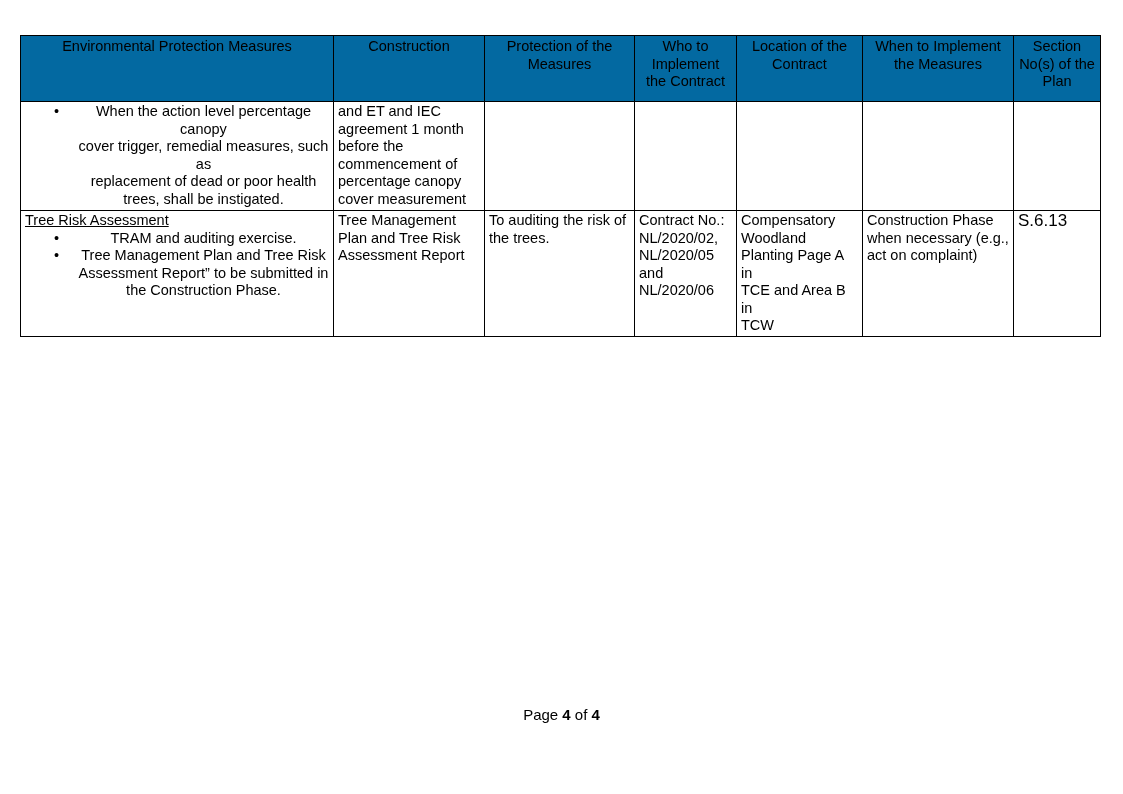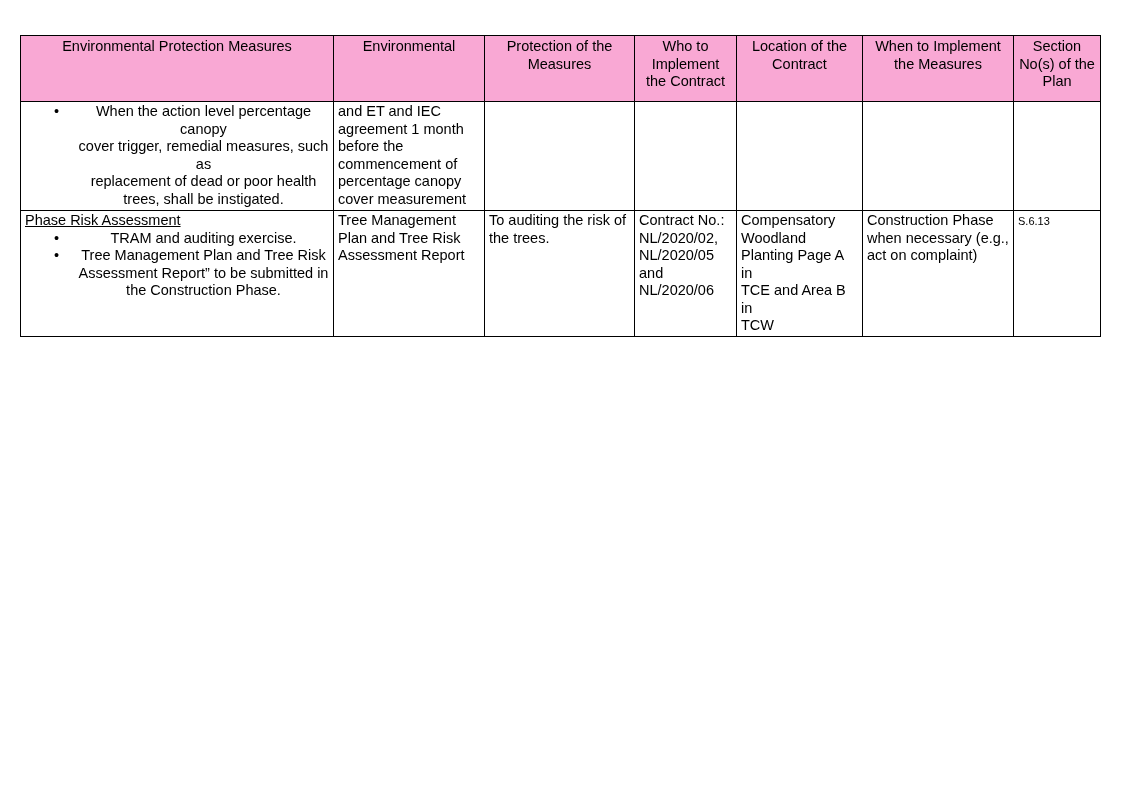--- a/index.html
+++ b/index.html
@@ -22,42 +22,42 @@
     font-size: 14.5px;
     line-height: 17.5px;
   }
   .epm-table th, .epm-table td {
     border: 1px solid #000000;
     vertical-align: top;
     padding: 1px 4px 1px 4px;
     overflow: hidden;
   }
   .epm-table thead th {
-    background: #f9a8d4;
+    background: #0369a1;
     font-weight: normal;
     text-align: center;
     height: 62px;
     white-space: pre-line;
     padding-top: 2px;
   }
   tr.row1 td { height: 104px; }
   tr.row2 td { height: 94px; }
   td.pre { white-space: pre-line; margin-left: 42px; }
   td.measures { padding-left: 4px; }
   .heading { text-decoration: underline; }
   .bullet-row { display: flex; }
   .marker {
     flex: 0 0 24px;
     width: 24px;
     margin-left: 29px;
     text-align: left;
   }
   .btext { flex: 1; white-space: pre-line; text-align: center; }
   td.section {
-    font-size: 11px;
+    font-size: 17px;
     line-height: 14px;
     padding-top: 3px;
   }
   .footer {
     position: absolute;
     top: 706px;
     left: 0;
     width: 100%;
     text-align: center;
     font-size: 15px;
@@ -76,21 +76,21 @@
       <col style="width:151px">
       <col style="width:150px">
       <col style="width:102px">
       <col style="width:126px">
       <col style="width:151px">
       <col style="width:87px">
     </colgroup>
     <thead>
       <tr>
         <th>Environmental Protection Measures</th>
-        <th>Environmental</th>
+        <th>Construction</th>
         <th>Protection of the
 Measures</th>
         <th>Who to
 Implement
 the Contract</th>
         <th>Location of the
 Contract</th>
         <th>When to Implement
 the Measures</th>
         <th>Section
@@ -116,21 +116,21 @@
 percentage canopy
 cover measurement</td>
         <td class="pre"></td>
         <td class="pre"></td>
         <td class="pre"></td>
         <td class="pre"></td>
         <td class="pre section"></td>
       </tr>
       <tr class="row2">
         <td class="measures">
-          <div class="heading">Phase Risk Assessment</div>
+          <div class="heading">Tree Risk Assessment</div>
           <div class="bullet-row">
             <span class="marker">•</span>
             <span class="btext">TRAM and auditing exercise.</span>
           </div>
           <div class="bullet-row">
             <span class="marker">•</span>
             <span class="btext">Tree Management Plan and Tree Risk
 Assessment Report” to be submitted in
 the Construction Phase.</span>
           </div>
@@ -151,14 +151,15 @@
 TCE and Area B in
 TCW</td>
         <td class="pre">Construction Phase
 when necessary (e.g.,
 act on complaint)</td>
         <td class="pre section">S.6.13</td>
       </tr>
     </tbody>
   </table>
 
+  <div class="footer"><span>Page </span><span class="bold">4</span><span> of </span><span class="bold">4</span></div>
 
 </div>
 
 </body></html>

